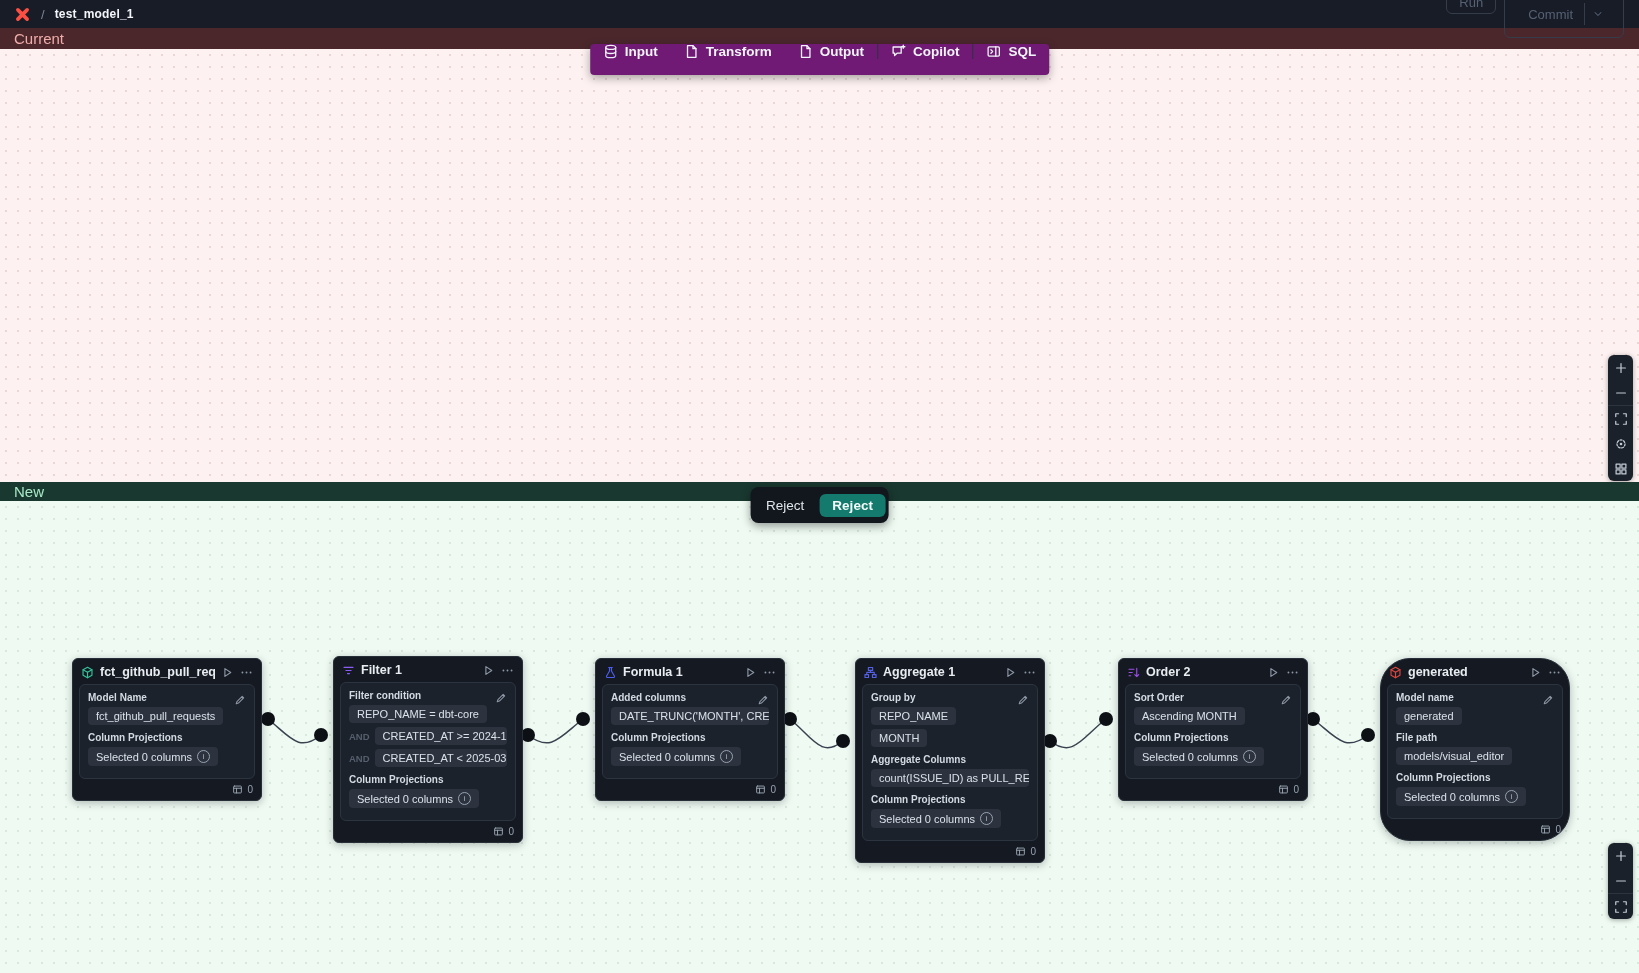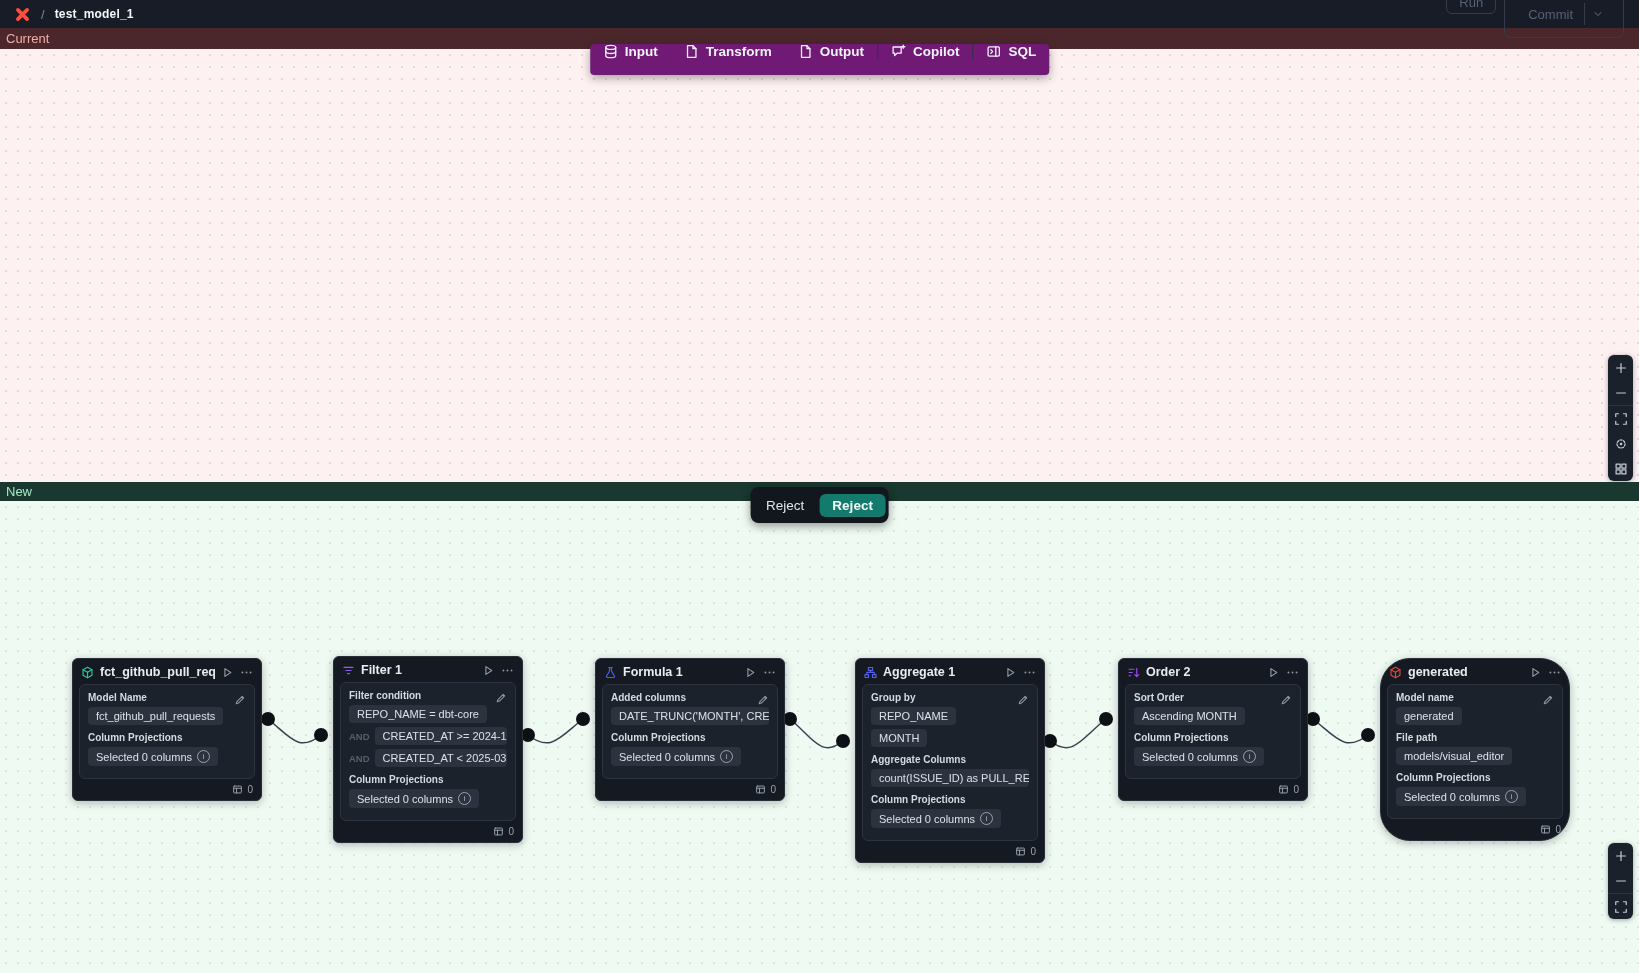--- a/index.html
+++ b/index.html
@@ -18,21 +18,21 @@
   .topbar-actions{margin-left:auto;display:flex;gap:8px;margin-right:7px;}
   .btn{border:1px solid #353d4b;border-radius:6px;color:#566175;font-size:13px;
     height:22px;display:flex;align-items:center;background:transparent;padding:0 12px;}
   .btn-split{padding:12px;}
   .btn-split .split-label{padding:0 11px;}
   .btn-split .split-caret{border-left:1px solid #353d4b;padding:0 7px;height:100%;
     display:flex;align-items:center;color:#566175;}
   .btn-split .split-caret svg{width:12px;height:12px;}
   
   .band{position:absolute;left:0;right:0;display:flex;align-items:center;
-    padding-left:6px;font-size:13px;z-index:20;}
+    padding-left:14px;font-size:15px;z-index:20;}
   .band-current{top:28px;height:21px;background:var(--band-current-bg);color:var(--band-current-fg);}
   .band-new{top:482px;height:19px;background:var(--band-new-bg);color:var(--band-new-fg);}
   
   .pane{position:absolute;left:0;right:0;z-index:1;}
   .pane-current{top:49px;height:433px;background-color:#fdf2f1;
     background-image:radial-gradient(#e9d6d5 1px, transparent 1px);background-size:12px 12px;}
   .pane-new{top:501px;height:472px;background-color:#eefaf2;
     background-image:radial-gradient(#d6e9dc 1px, transparent 1px);background-size:12px 12px;}
   
   .toolbar{position:absolute;left:50%;transform:translateX(-50%);top:44px;height:31px;

